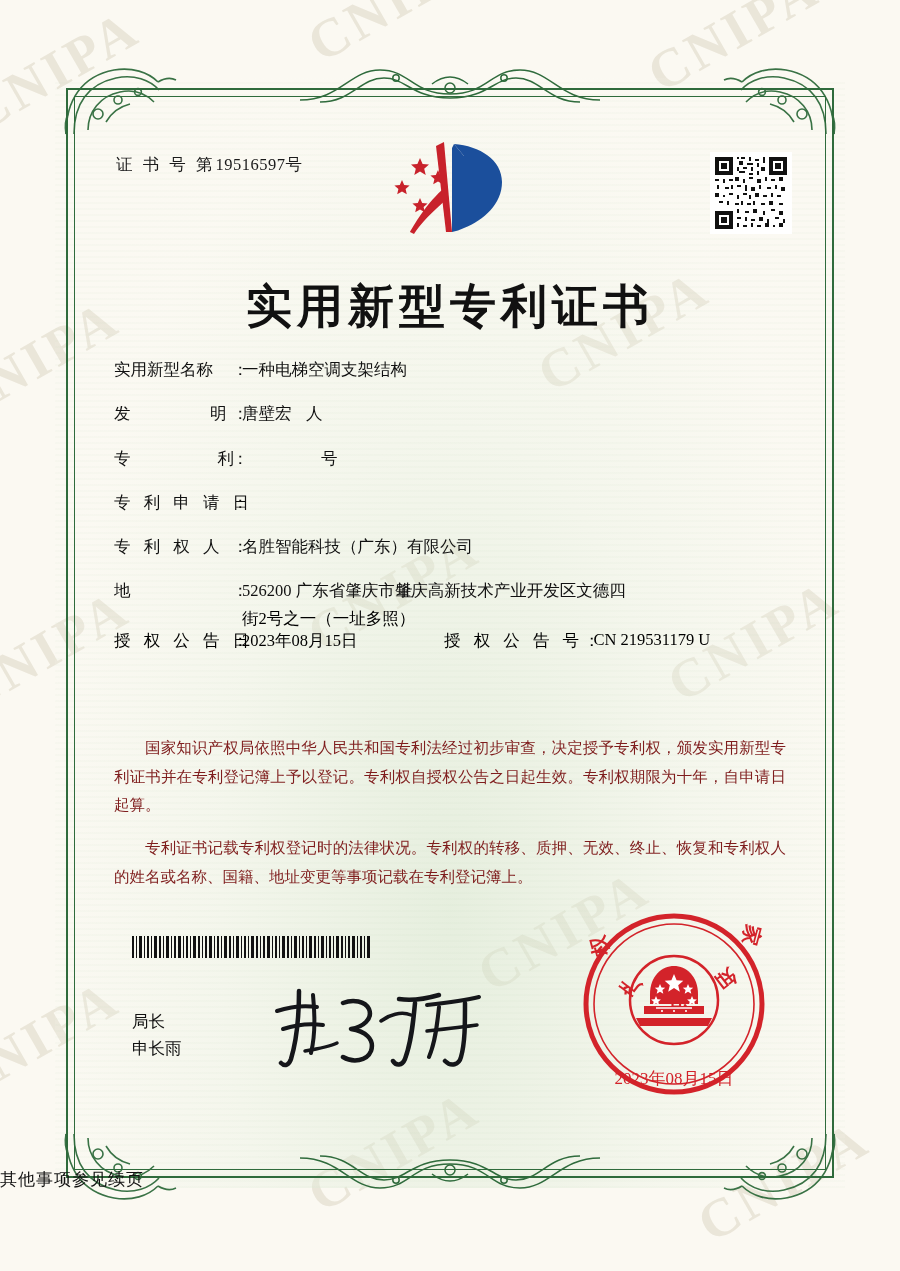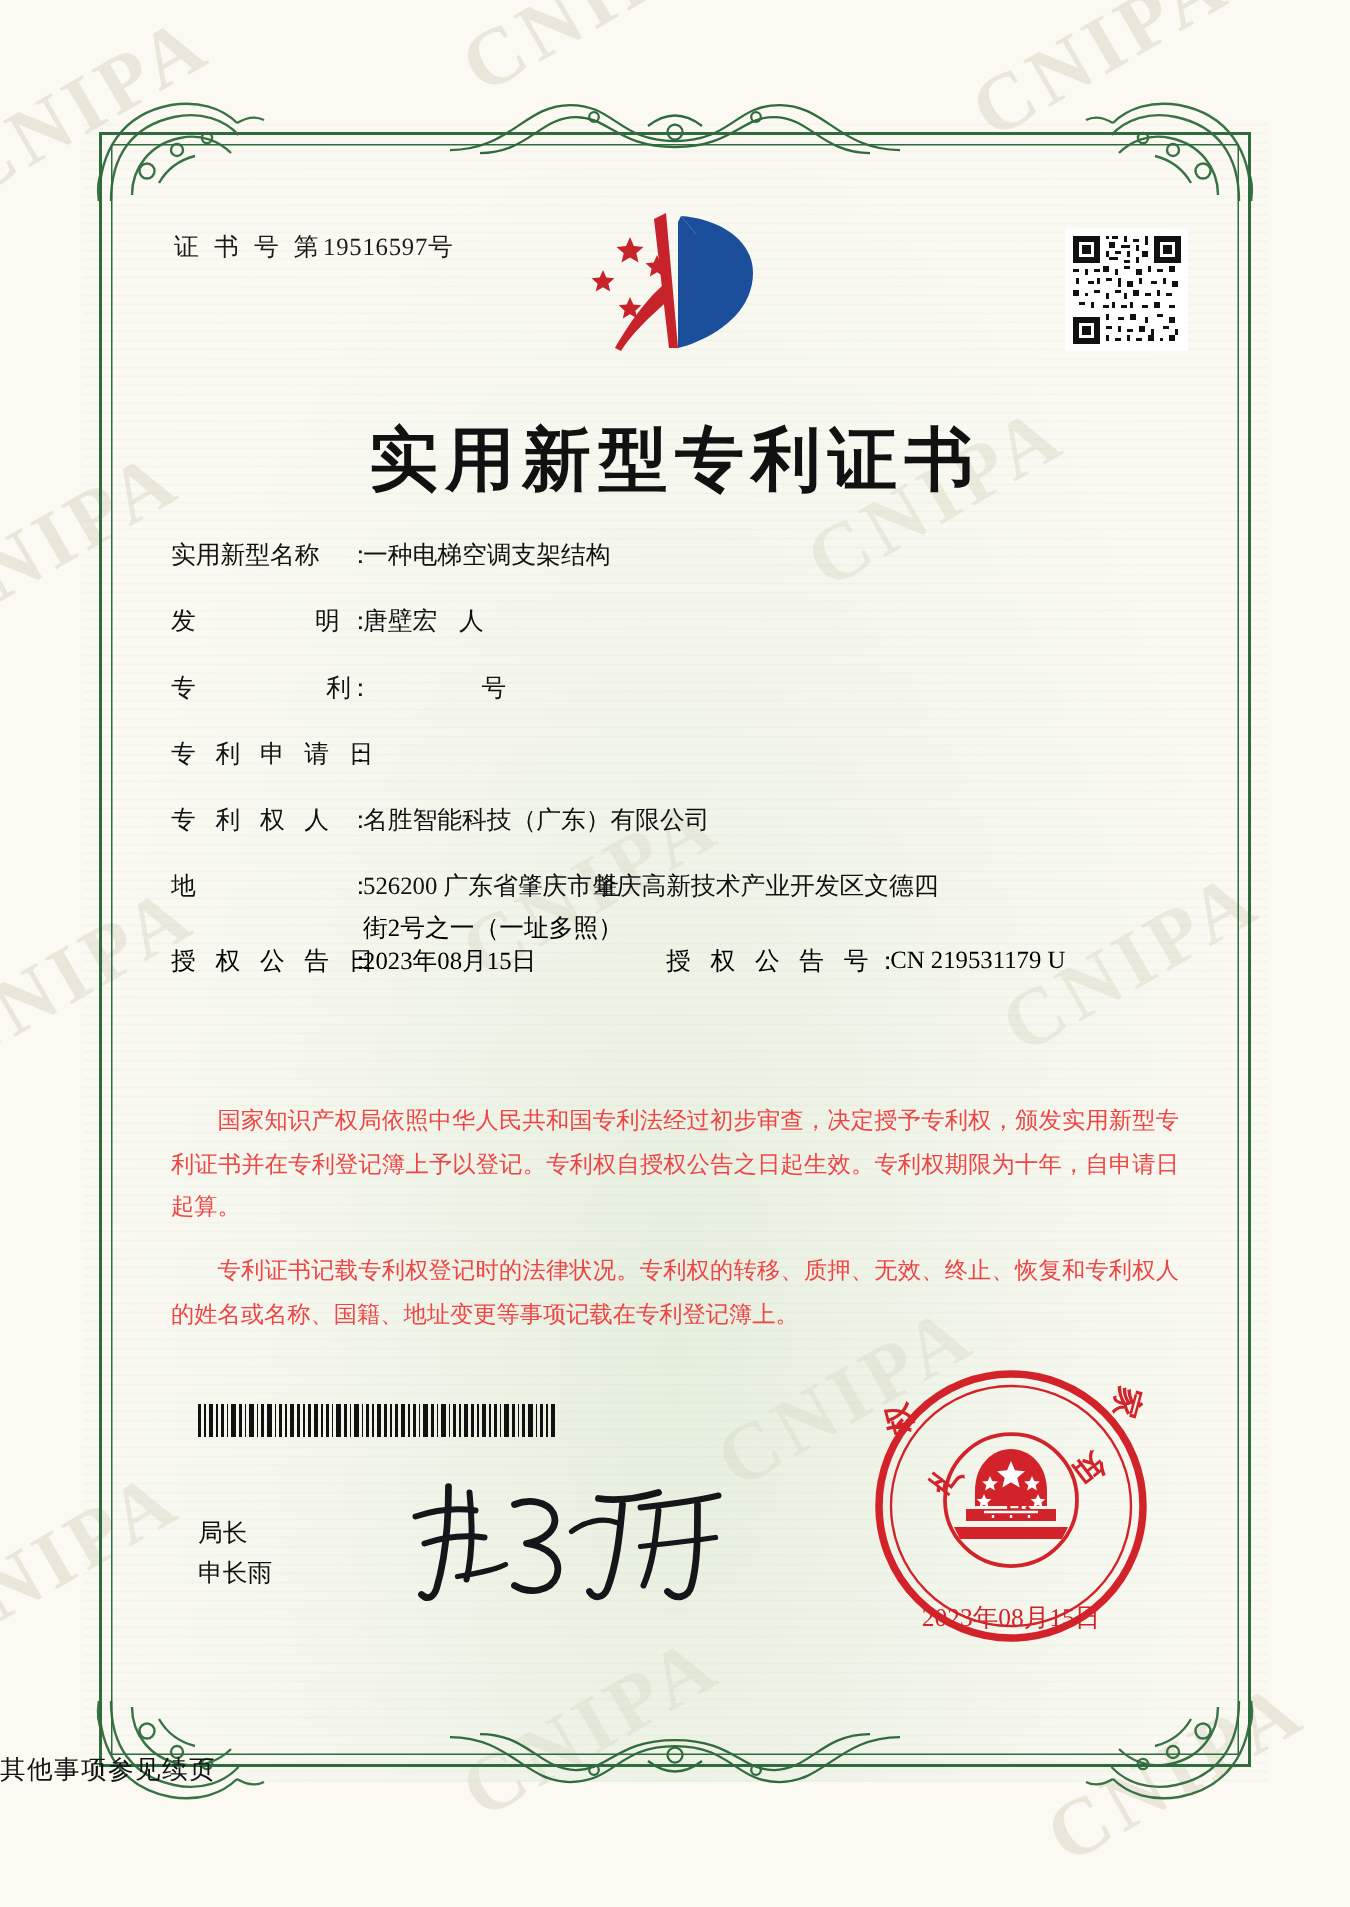--- a/index.html
+++ b/index.html
@@ -203,21 +203,21 @@
   .grant-left { width: 330px; flex: 0 0 330px; display: flex; }
   .grant-right { display: flex; }
 
   .paragraphs {
     position: absolute;
     left: 40px;
     top: 638px;
     width: 672px;
     font-size: 15.5px;
     line-height: 1.85;
-    color: #ef4444;
+    color: #7f1d1d;
     text-align: justify;
   }
   .paragraphs p {
     margin: 0 0 14px 0;
     text-indent: 2em;
   }
 
   .barcode {
     position: absolute;
     left: 58px;

